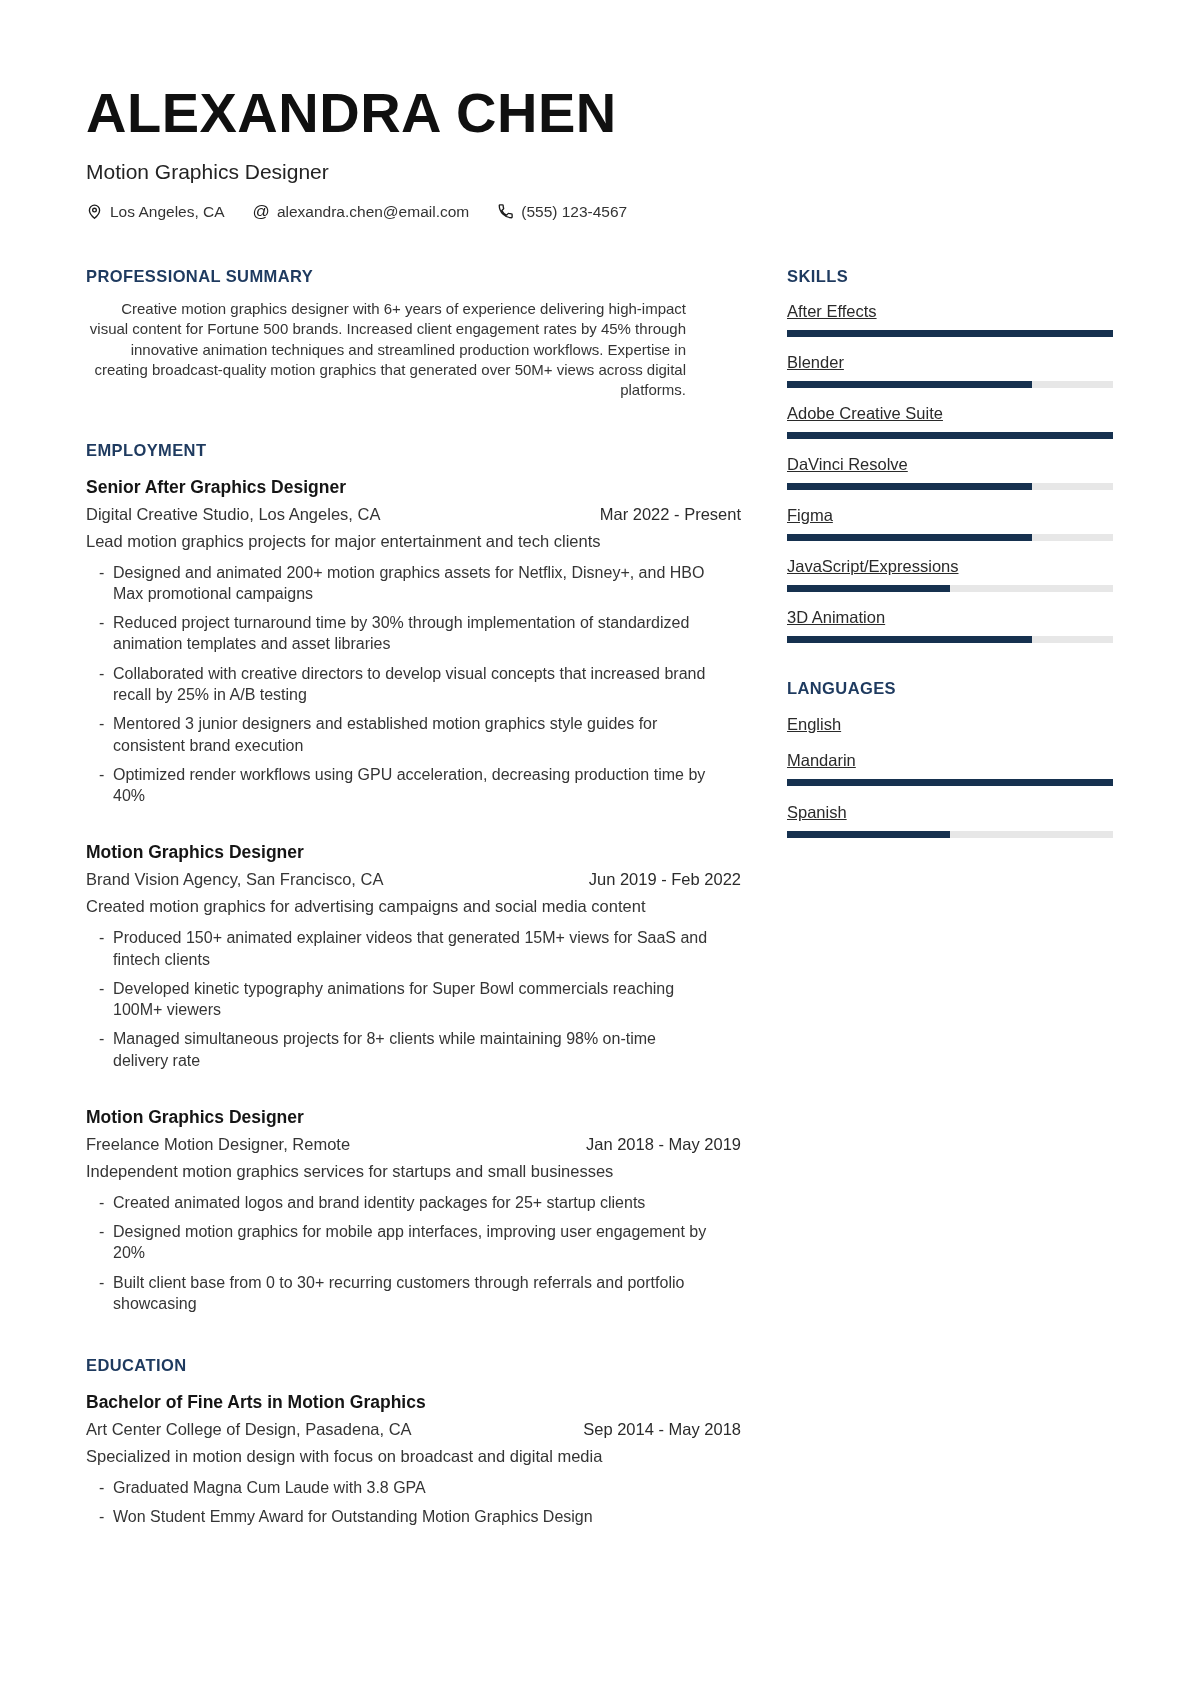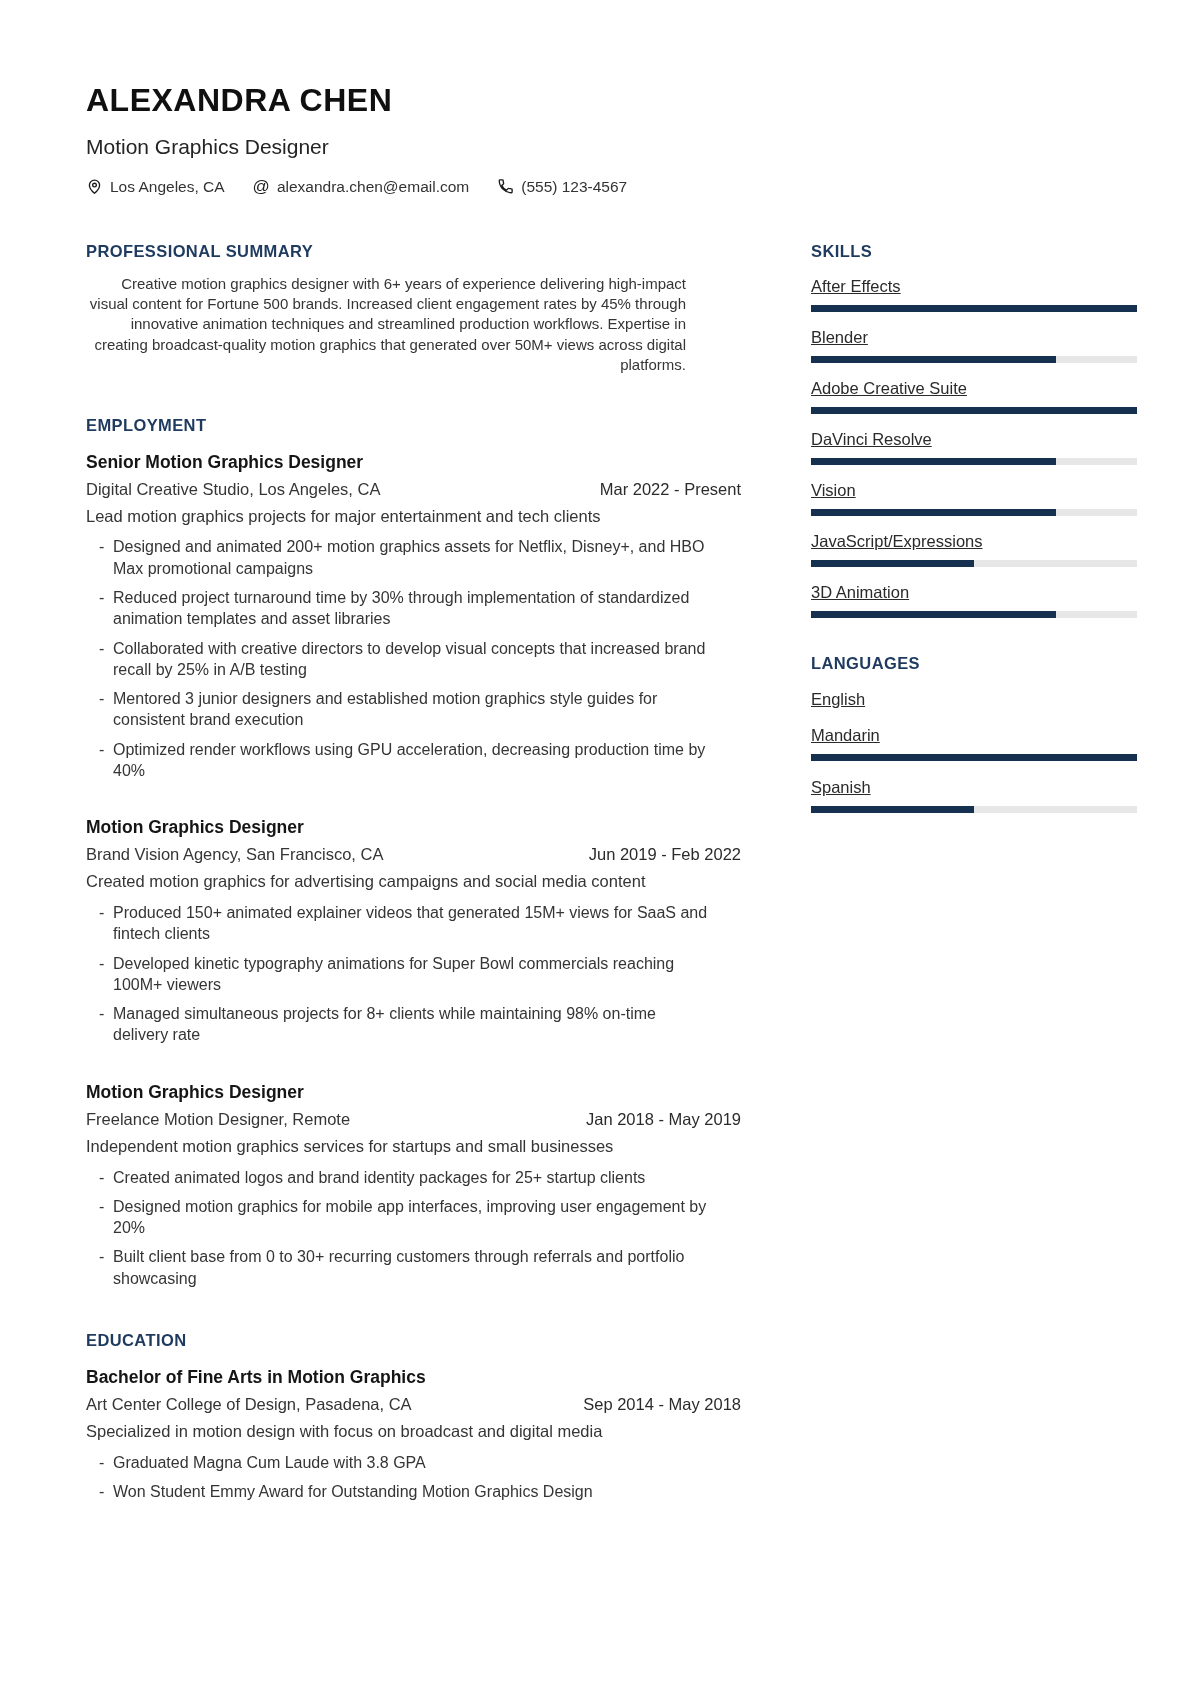--- a/index.html
+++ b/index.html
@@ -11,32 +11,32 @@
   body{
     width:1200px;height:1697px;
     background:#ffffff;
     font-family:"Liberation Sans", sans-serif;
     color:#353535;
     overflow:hidden;
   }
   .page{box-sizing:border-box;width:1200px;height:1697px;padding:84px 87px 0 86px;}
   
   .name{
-    margin:0;font-size:32px;line-height:1.05;font-weight:700;
+    margin:0;font-size:56px;line-height:1.05;font-weight:700;
     letter-spacing:.5px;color:#101010;
   }
   .subtitle{margin-top:17px;font-size:21px;color:#242424;}
   .contact{margin-top:19px;display:flex;align-items:flex-start;gap:28px;font-size:15.5px;color:#333;}
   .citem{display:flex;align-items:center;gap:7px;}
   .cicon{width:17px;height:17px;flex:0 0 auto;color:#1c1c1c;display:block;}
   .at-glyph{font-size:17px;color:#1c1c1c;line-height:1;font-weight:400;}
   
   .content{display:flex;margin-top:46px;}
   .main{width:655px;flex:0 0 655px;}
-  .sidebar{width:326px;flex:0 0 326px;margin-left:70px;}
+  .sidebar{width:326px;flex:0 0 326px;margin-left:46px;}
   h2.sec{
     margin:0;font-size:16.5px;font-weight:700;color:var(--accent);
     letter-spacing:.4px;
   }
   
   .para{margin:13px 0 0 0;font-size:15px;line-height:1.36;max-width:600px;color:#353535;text-align:right;}
   section.employment{margin-top:40px;}
   section.education{margin-top:42px;}
   
   .job{margin-top:17px;margin-bottom:36px;}
@@ -95,21 +95,21 @@
 
       <section class="summary">
         <h2 class="sec">PROFESSIONAL SUMMARY</h2>
         <p class="para">Creative motion graphics designer with 6+ years of experience delivering high-impact visual content for Fortune 500 brands. Increased client engagement rates by 45% through innovative animation techniques and streamlined production workflows. Expertise in creating broadcast-quality motion graphics that generated over 50M+ views across digital platforms.</p>
       </section>
 
       <section class="employment">
         <h2 class="sec">EMPLOYMENT</h2>
         <div id="jobs">
             <div class="job">
-              <div class="jtitle">Senior Motion Graphics Designer</div>
+              <div class="jtitle">Senior After Graphics Designer</div>
               <div class="jmeta">
                 <span class="jco">Digital Creative Studio, Los Angeles, CA</span>
                 <span class="jdate">Mar 2022 - Present</span>
               </div>
               <div class="jdesc">Lead motion graphics projects for major entertainment and tech clients</div>
               <ul class="bullets">
                 <li>Designed and animated 200+ motion graphics assets for Netflix, Disney+, and HBO Max promotional campaigns</li>
                 <li>Reduced project turnaround time by 30% through implementation of standardized animation templates and asset libraries</li>
                 <li>Collaborated with creative directors to develop visual concepts that increased brand recall by 25% in A/B testing</li>
                 <li>Mentored 3 junior designers and established motion graphics style guides for consistent brand execution</li>
@@ -186,21 +186,21 @@
                 <div class="fill" style="width: 100%;"></div>
               </div>
             </div>
             <div class="skill">
               <div class="skill-name">DaVinci Resolve</div>
               <div class="bar">
                 <div class="fill" style="width: 75%;"></div>
               </div>
             </div>
             <div class="skill">
-              <div class="skill-name">Vision</div>
+              <div class="skill-name">Figma</div>
               <div class="bar">
                 <div class="fill" style="width: 75%;"></div>
               </div>
             </div>
             <div class="skill">
               <div class="skill-name">JavaScript/Expressions</div>
               <div class="bar">
                 <div class="fill" style="width: 50%;"></div>
               </div>
             </div>

